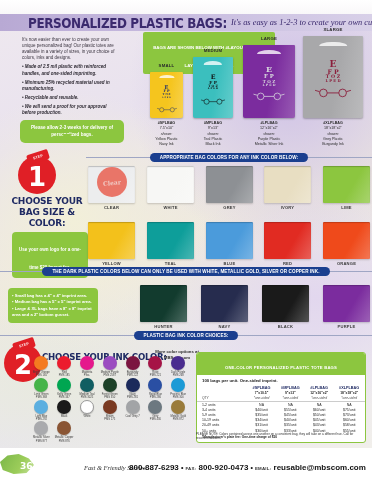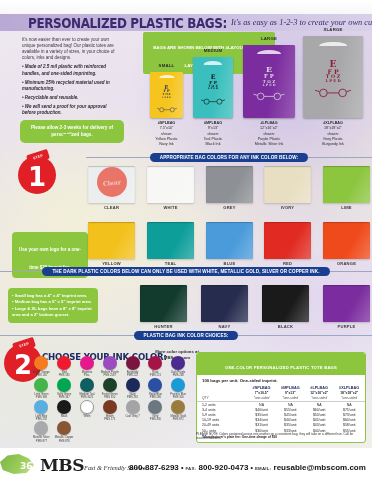--- a/index.html
+++ b/index.html
@@ -347,20 +347,21 @@
     </div>
 
   <div class="step" id="step1">
     <div class="circ">
       <span class="num">1</span>
     </div>
     <div class="rib">
       <span>STEP</span>
     </div>
   </div>
+  <div class="sh">CHOOSE YOUR BAG SIZE &amp; COLOR:</div>
   <div class="feebox">
     <span>Use your own logo for a one-time $20 layout fee.</span>
   </div>
   <div class="impbox">
     <div>Small bag has a 4" x 4" imprint area.</div>
     <div>Medium bag has a 5" x 5" imprint area.</div>
     <div>Large &amp; XL bags have a 8" x 8" imprint area and a 2" bottom gusset.</div>
   </div>
 
   <div class="banner" id="bn1">
@@ -632,21 +633,20 @@
           </tr>
         </tbody>
     </table>
     <div class="pnote">*Manufacturer's plate fee: One-time charge of $50</div>
   </div>
   <div class="pnote2">PLEASE NOTE: Colors contained across one another on a consistent bag, they will take on a different hue. Call for recommendations.</div>
 
   <div class="foot">
     <div class="footleaf"></div>
     <div class="pageno">36</div>
-    <div class="mbs">MBS</div>
     <div class="tag">Fast &amp; Friendly Service</div>
     <div class="phones">
       <span>800-887-6293</span>
       <span class="dotsep"> • </span>
       <span class="sm">FAX:</span>
       <span>800-920-0473</span>
       <span class="dotsep"> • </span>
       <span class="sm">EMAIL:</span>
       <span>reusable@mbscom.com</span>
     </div>

